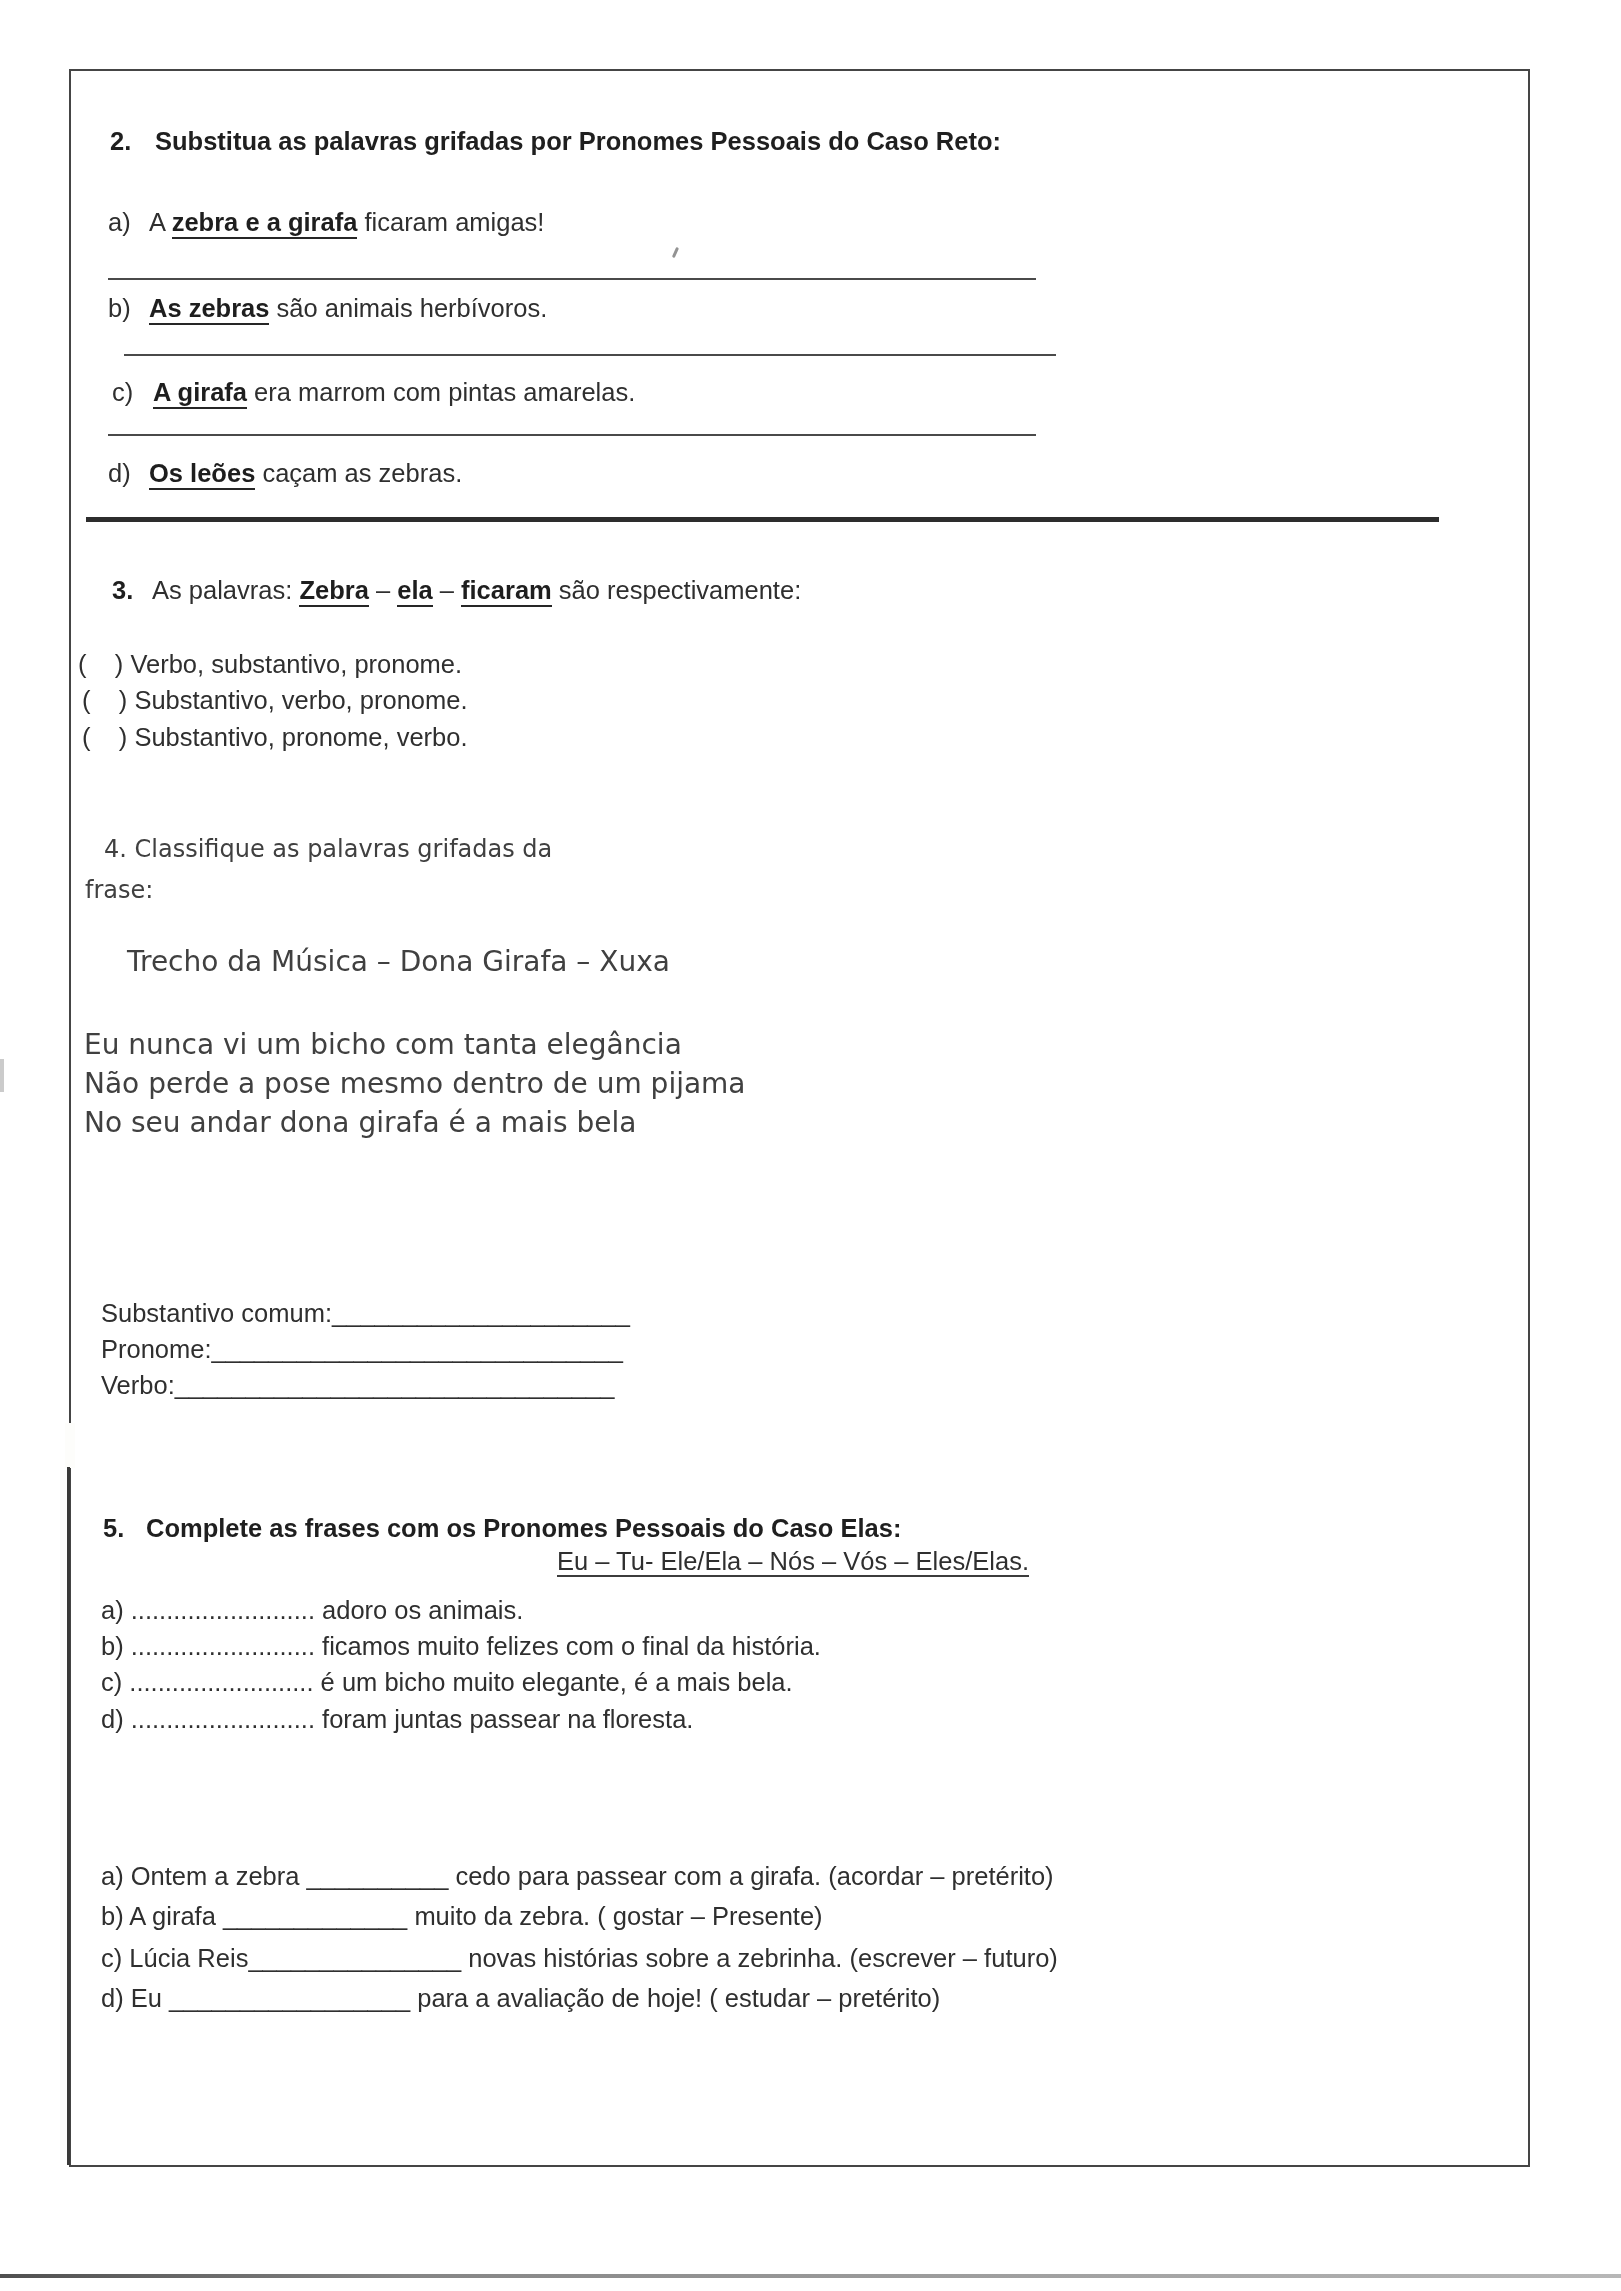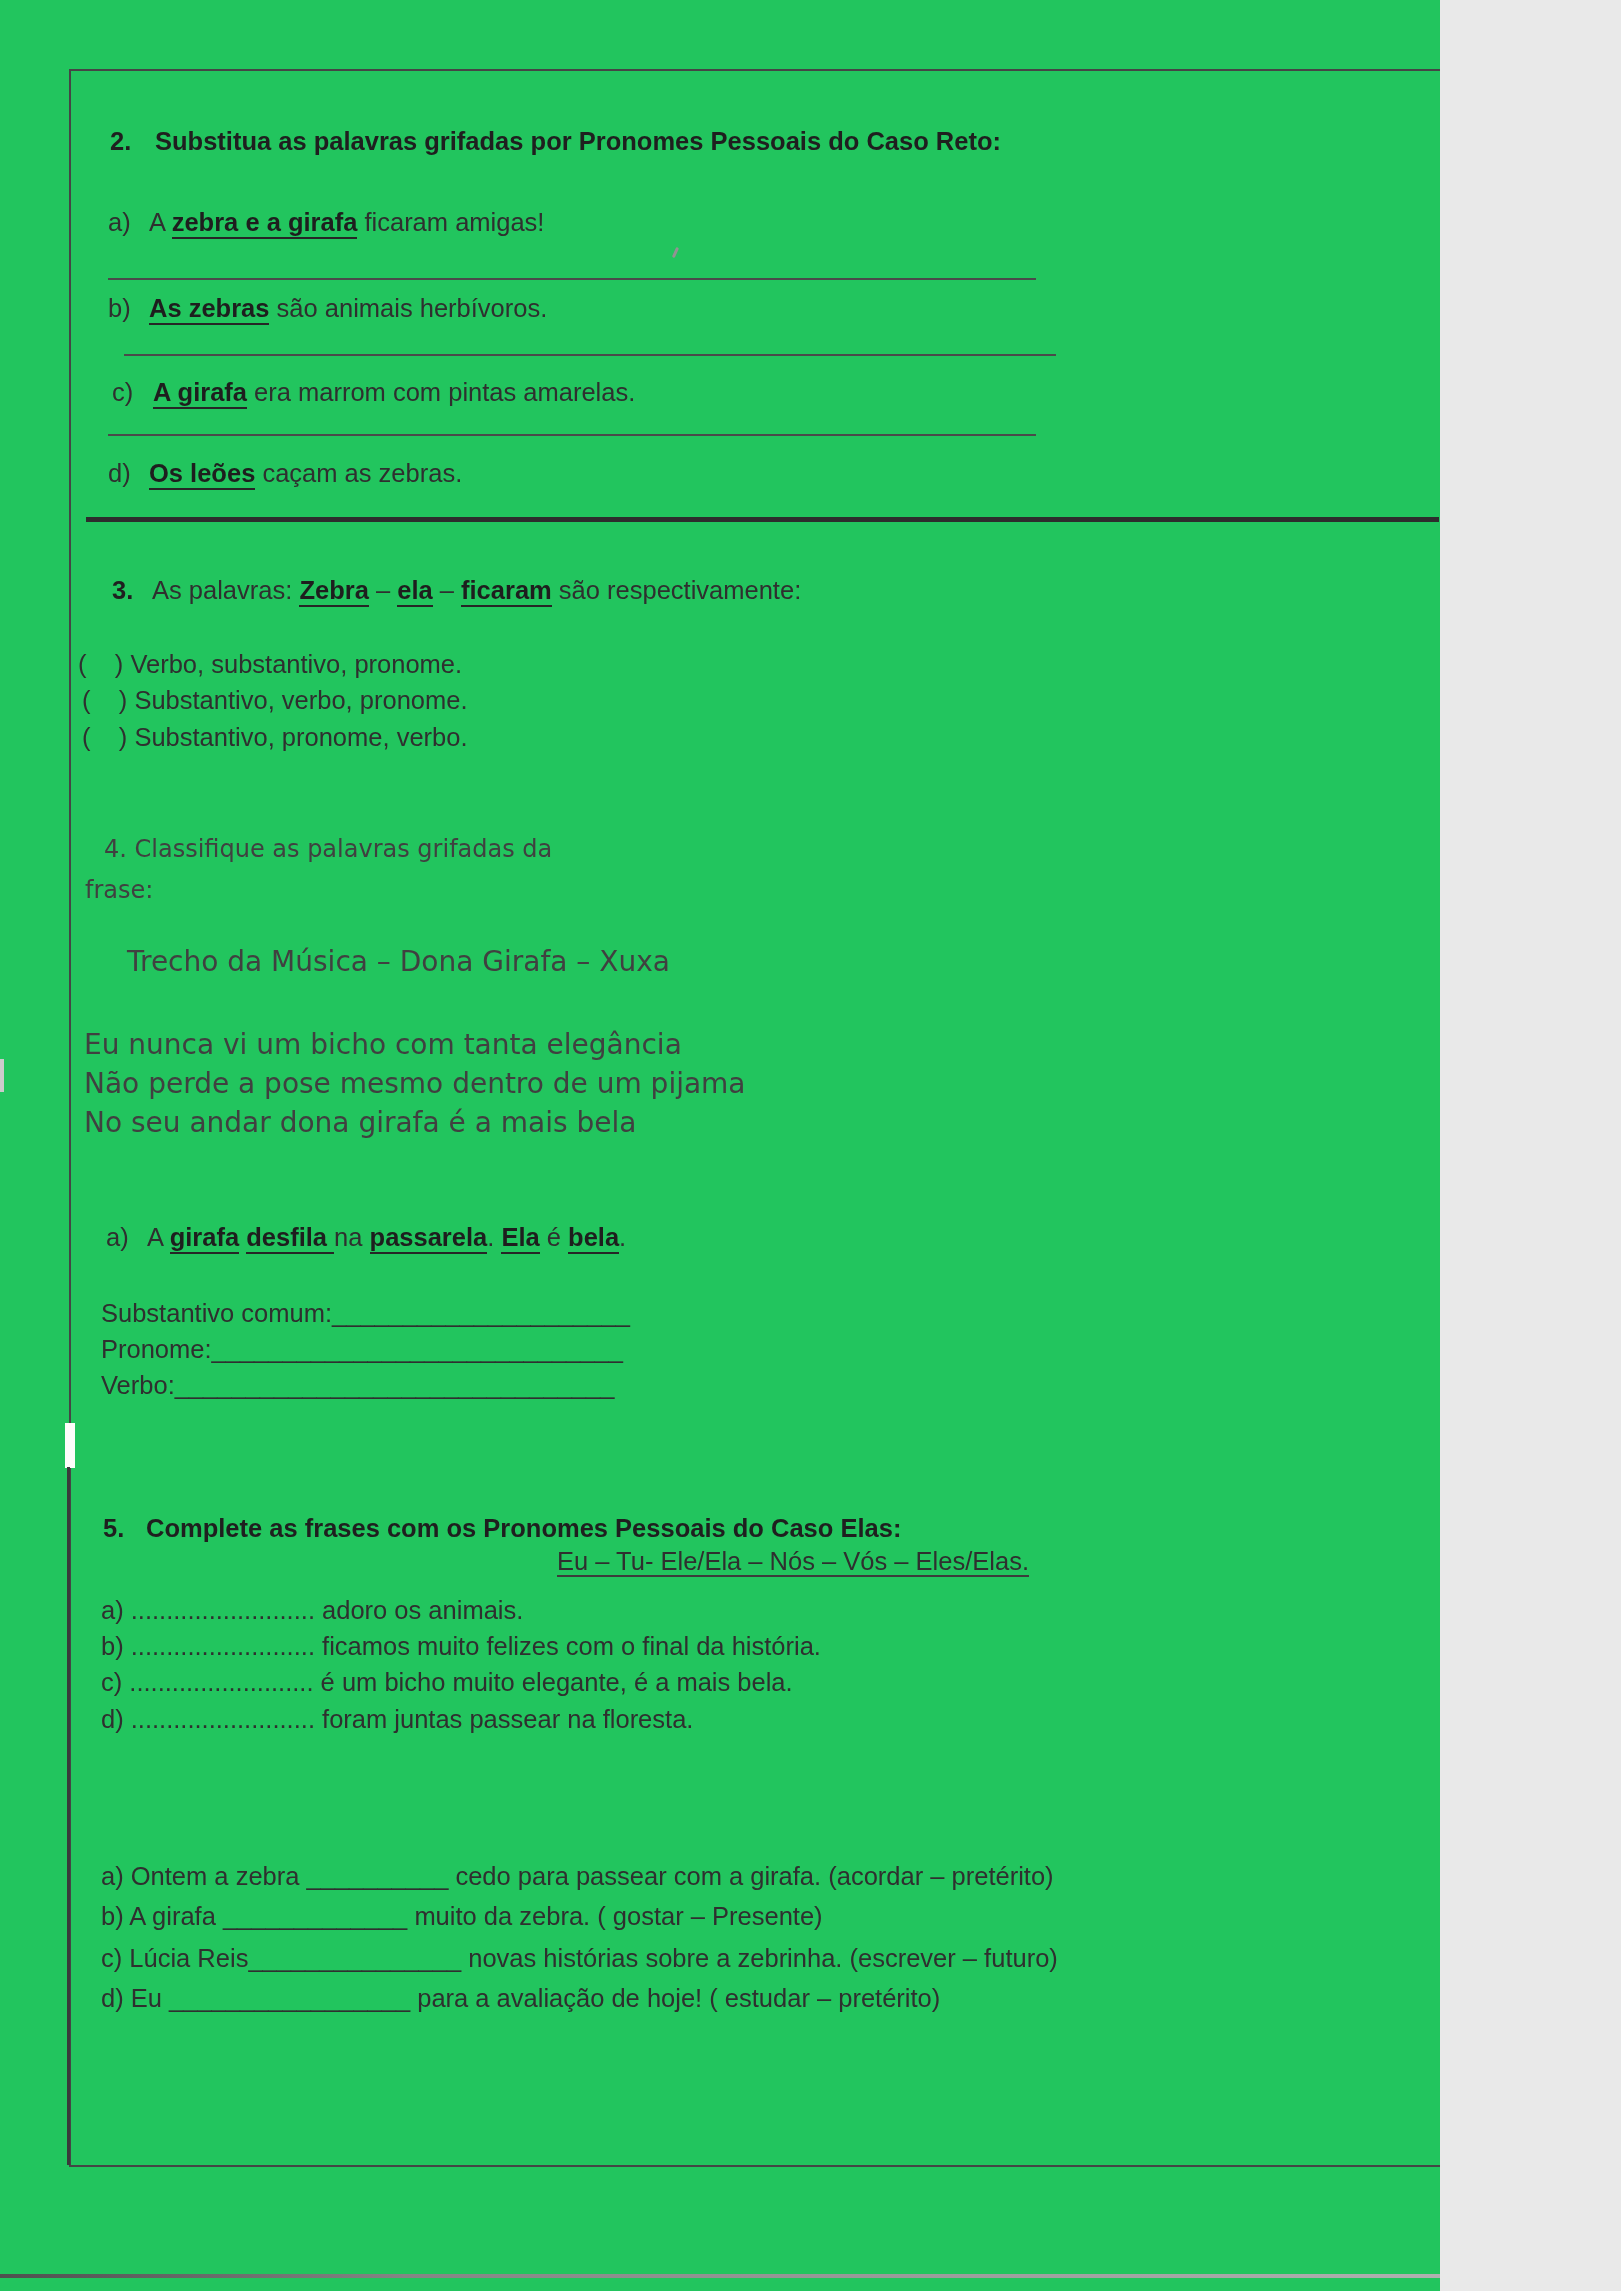--- a/index.html
+++ b/index.html
@@ -1,19 +1,19 @@
 <!DOCTYPE html>
 <html><head>
 <meta charset="utf-8">
 <style>
   html,body{margin:0;padding:0;background:#e9e9e9;}
   #page{
     position:relative;
-    width:1440px;height:2292px;
-    background:#22c55e;
+    width:1621px;height:2292px;
+    background:#ffffff;
     overflow:hidden;
     font-family:"Liberation Sans", sans-serif;
     color:#2f2f2f;
   }
   .abs{position:absolute;white-space:nowrap;}
   .t{font-size:25.5px;line-height:29px;}
   .bold{font-weight:700;color:#1f1f1f;}
   .seg{white-space:pre;}
   .qnum{display:inline-block;width:45px;font-weight:700;color:#1f1f1f;white-space:pre;}
   .lbl{display:inline-block;width:41px;white-space:pre;}
@@ -82,23 +82,20 @@
 
   <div class="abs comic q4title" style="left:104px;top:829px">4. Classifique as palavras grifadas da</div>
   <div class="abs comic q4title" style="left:85px;top:870px">frase:</div>
 
   <div class="abs comic lyric" style="left:127px;top:944px">Trecho da Música – Dona Girafa – Xuxa</div>
 
   <div class="abs comic lyric" style="left:84px;top:1027px">Eu nunca vi um bicho com tanta elegância</div>
   <div class="abs comic lyric" style="left:84px;top:1066px">Não perde a pose mesmo dentro de um pijama</div>
   <div class="abs comic lyric" style="left:84px;top:1105px">No seu andar dona girafa é a mais bela</div>
 
-  <div class="abs t" style="left:106px;top:1223px">
-    <span class="lbl">a)</span><span class="seg">A </span><span class="bu">girafa</span><span class="seg"> </span><span class="bu">desfila </span><span class="seg">na </span><span class="bu">passarela</span><span class="seg">. </span><span class="bu">Ela</span><span class="seg"> é </span><span class="bu">bela</span><span class="seg">.</span>
-  </div>
 
   <div class="abs t" style="left:101px;top:1299px">
     <span class="seg">Substantivo comum:</span><span class="seg">_____________________</span>
   </div>
   <div class="abs t" style="left:101px;top:1335px">
     <span class="seg">Pronome:</span><span class="seg">_____________________________</span>
   </div>
   <div class="abs t" style="left:101px;top:1371px">
     <span class="seg">Verbo:</span><span class="seg">_______________________________</span>
   </div>

